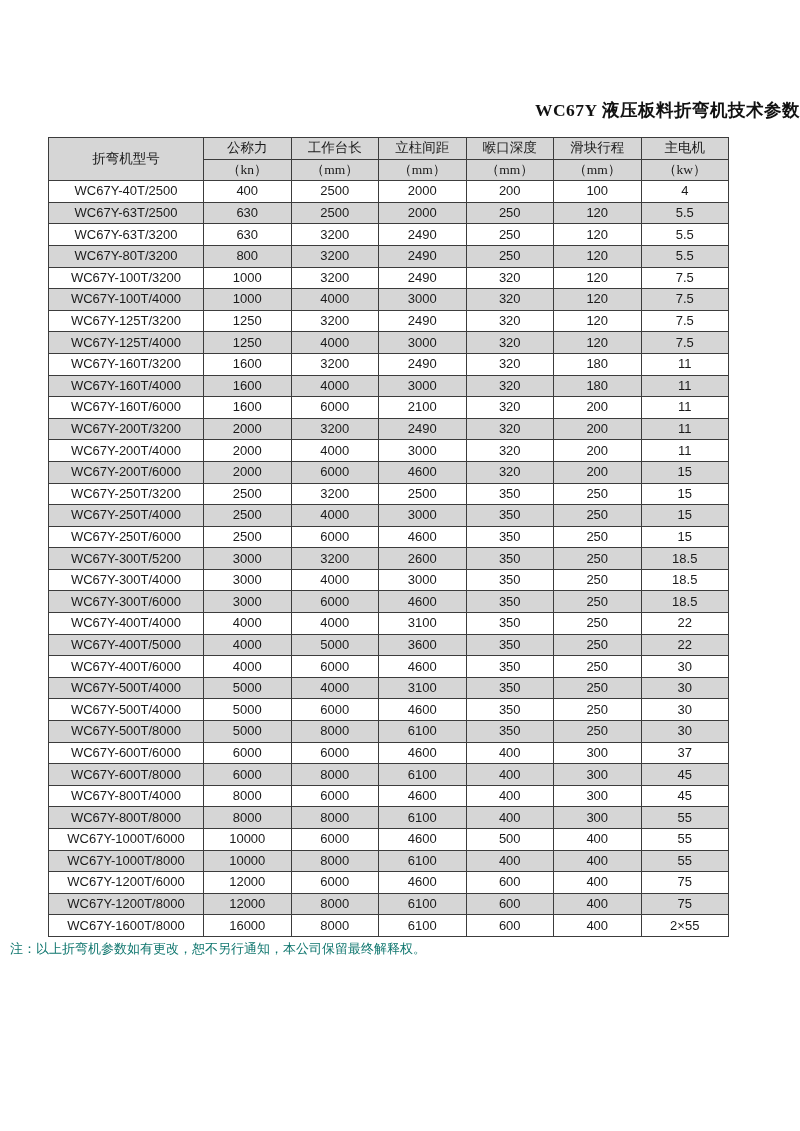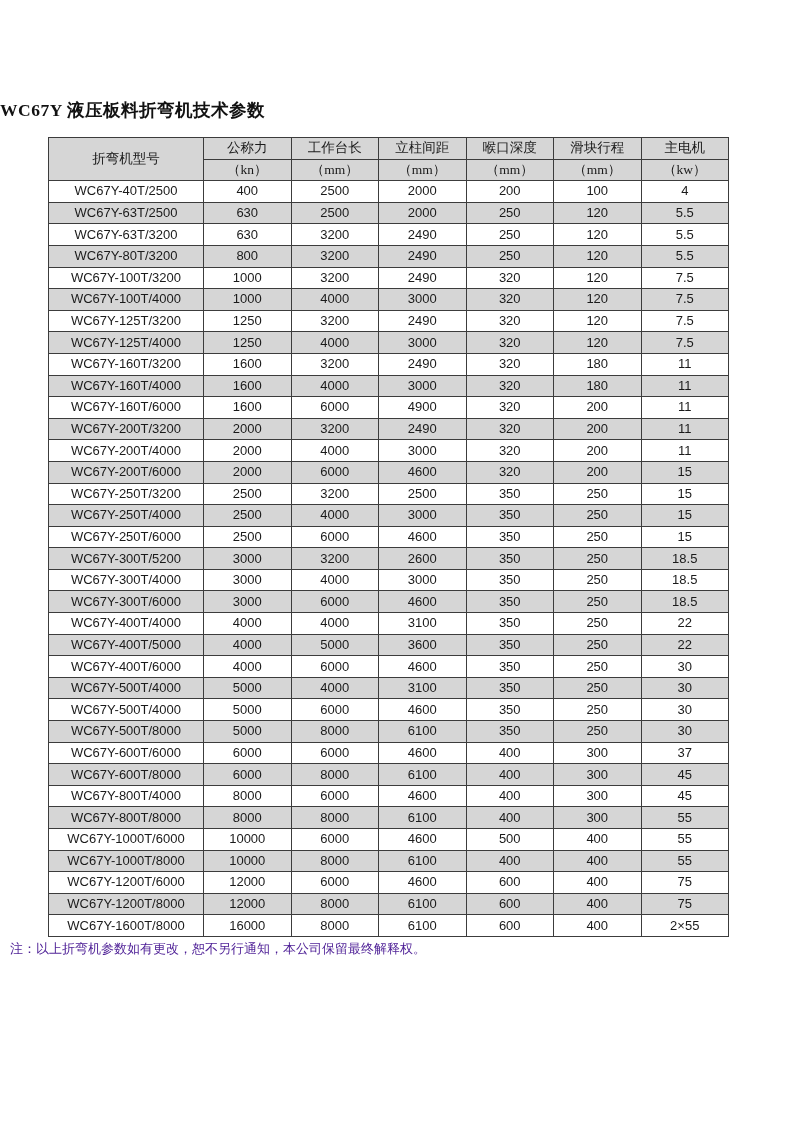--- a/index.html
+++ b/index.html
@@ -10,21 +10,21 @@
   body {
     width: 800px;
     height: 1131px;
     position: relative;
     font-family: "Liberation Sans", sans-serif;
     color: #1f1f1f;
     overflow: hidden;
   }
   .doc-title {
     margin: 97px 0 0 0;
-    text-align: left;
+    text-align: right;
     font-family: "Liberation Serif", "DejaVu Serif", serif;
     font-weight: bold;
     font-size: 17.5px;
     line-height: 26px;
     color: #111111;
     letter-spacing: 0.5px;
   }
   table.spec-table {
     border-collapse: collapse;
     table-layout: fixed;
@@ -57,21 +57,21 @@
     color: #1a1a1a;
   }
   .spec-table tbody tr:nth-child(even) td {
     background: #d6d6d6;
   }
   .footnote {
     margin: 3px 0 0 10px;
     font-family: "Liberation Serif", "DejaVu Serif", serif;
     font-size: 13px;
     line-height: 18px;
-    color: #4c1d95;
+    color: #0f766e;
   }
 </style>
 </head>
 <body>
 
 <div class="doc-title">WC67Y 液压板料折弯机技术参数</div>
 
 <table class="spec-table">
   <colgroup>
     <col class="c-model">
@@ -189,21 +189,21 @@
         <td>4000</td>
         <td>3000</td>
         <td>320</td>
         <td>180</td>
         <td>11</td>
       </tr>
       <tr>
         <td>WC67Y-160T/6000</td>
         <td>1600</td>
         <td>6000</td>
-        <td>4900</td>
+        <td>2100</td>
         <td>320</td>
         <td>200</td>
         <td>11</td>
       </tr>
       <tr>
         <td>WC67Y-200T/3200</td>
         <td>2000</td>
         <td>3200</td>
         <td>2490</td>
         <td>320</td>

